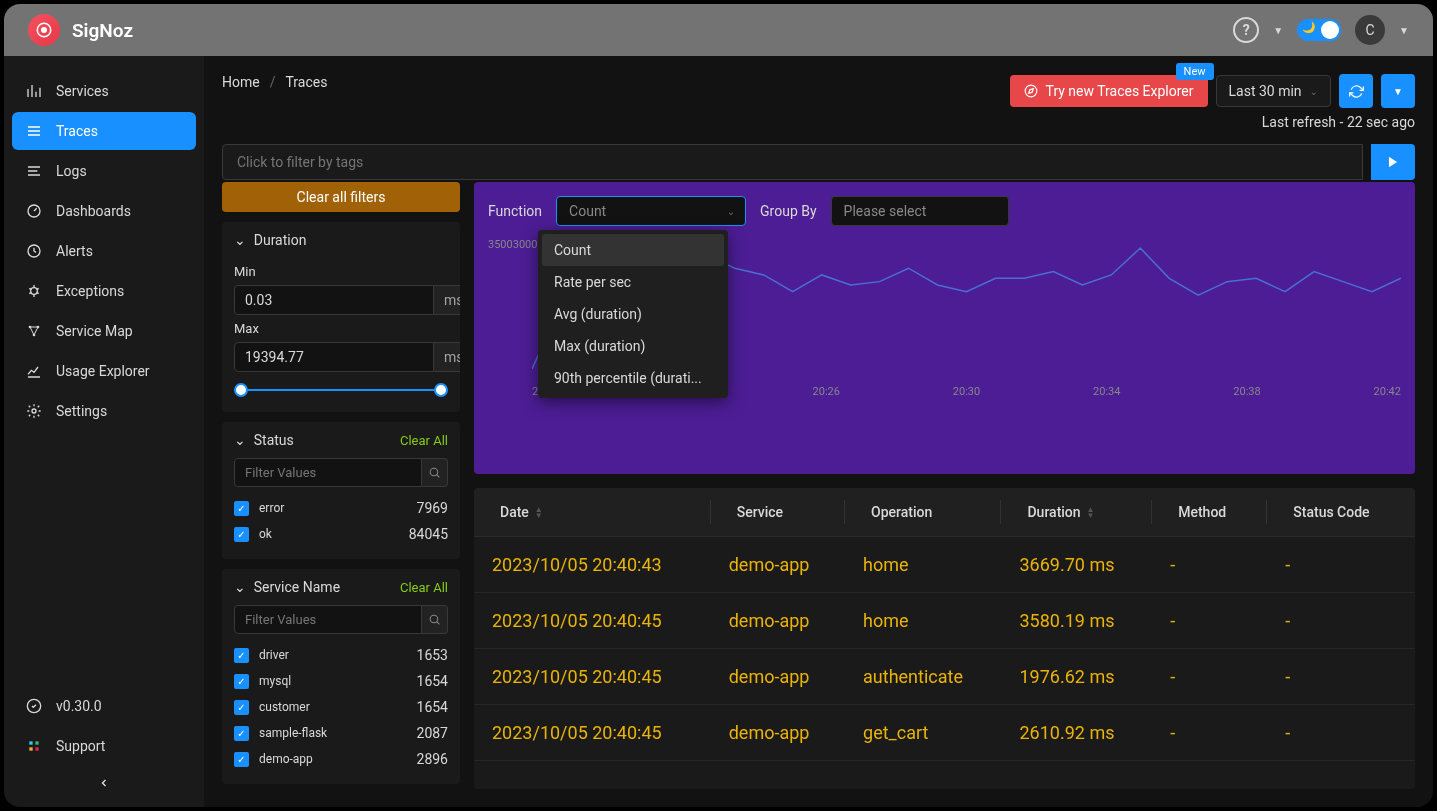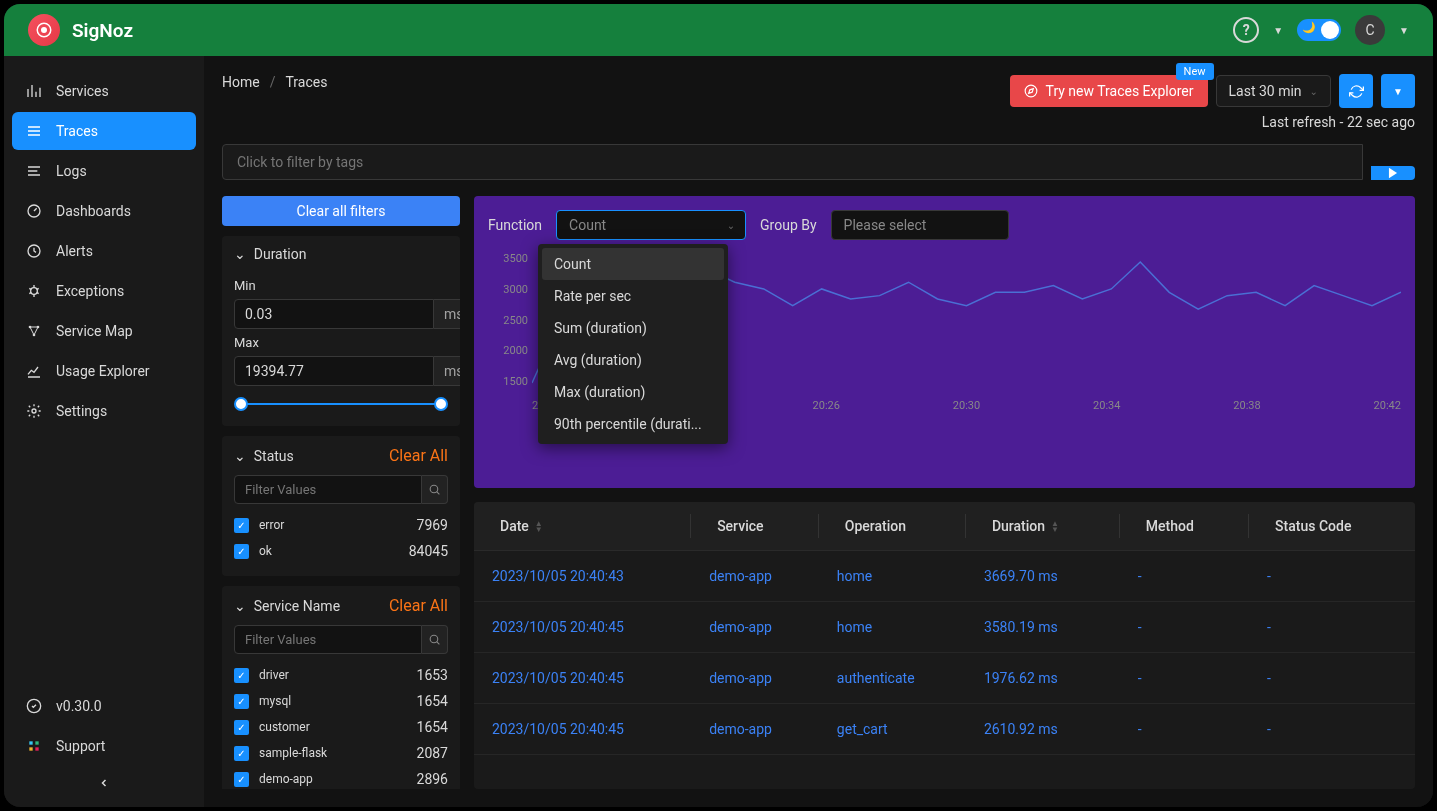--- a/index.html
+++ b/index.html
@@ -1,20 +1,20 @@
 <!DOCTYPE html>
 <html><head>
 <meta charset="utf-8">
 <style>
 * { box-sizing: border-box; margin: 0; padding: 0; font-family: -apple-system, BlinkMacSystemFont, 'Segoe UI', Roboto, sans-serif; }
 body { background: #000; width: 1437px; height: 811px; overflow: hidden; position: relative; }
 .app-shell { position: absolute; top: 4px; left: 4px; right: 4px; bottom: 4px; border-radius: 16px; background: #121212; overflow: hidden; display: flex; flex-direction: column; }
 
 
-.top-header { height: 52px; background: #15803d; display: flex; align-items: center; padding: 16px 24px; justify-content: space-between; }
+.top-header { height: 52px; background: #737373; display: flex; align-items: center; padding: 16px 24px; justify-content: space-between; }
 .logo-area { display: flex; align-items: center; gap: 12px; }
 .logo-badge { width: 32px; height: 32px; background: linear-gradient(135deg,#f5515f,#e63946); border-radius: 50%; display: flex; align-items: center; justify-content: center; }
 .logo-text { color: #fff; font-size: 19px; font-weight: 600; }
 .header-right { display: flex; align-items: center; gap: 14px; }
 .help-btn { width: 26px; height: 26px; border: 2px solid #d9d9d9; border-radius: 50%; display: flex; align-items: center; justify-content: center; color: #d9d9d9; font-size: 14px; font-weight: 700; }
 .chev-down { font-size: 10px; color: #d9d9d9; }
 .theme-toggle { width: 44px; height: 22px; background: #1890ff; border-radius: 11px; position: relative; }
 .theme-toggle::after { content:''; position:absolute; right:2px; top:2px; width:18px; height:18px; background:#fff; border-radius:50%; }
 .theme-toggle::before { content:'🌙'; position:absolute; left:5px; top:2px; font-size:11px; }
 .avatar { width: 30px; height: 30px; background: #3a3a3a; border-radius: 50%; display: flex; align-items: center; justify-content: center; color: #d9d9d9; font-size: 14px; }
@@ -37,33 +37,33 @@
 .breadcrumb { color: #d9d9d9; font-size: 14px; display: flex; gap: 10px; }
 .breadcrumb .sep { color: #666; }
 .header-actions { display: flex; flex-direction: column; align-items: flex-end; gap: 6px; }
 .header-actions-row { display: flex; gap: 8px; align-items: center; }
 .try-btn { background: #e84749; color: #fff; padding: 8px 14px; border-radius: 4px; font-size: 14px; display: flex; align-items: center; gap: 8px; position: relative; }
 .new-badge { position: absolute; top: -12px; right: -6px; background: #1890ff; color: #fff; font-size: 11px; padding: 2px 8px; border-radius: 3px; }
 .time-btn { background: #1a1a1a; border: 1px solid #383838; color: #d9d9d9; padding: 7px 12px; border-radius: 4px; font-size: 14px; display: flex; align-items: center; gap: 8px; }
 .icon-btn { background: #1890ff; width: 34px; height: 34px; border-radius: 4px; display: flex; align-items: center; justify-content: center; color: #fff; }
 .refresh-text { color: #d9d9d9; font-size: 14px; }
 
-.filter-bar { display: flex; gap: 8px; margin-bottom: 16px; align-items: flex-end; }
+.filter-bar { display: flex; gap: 8px; margin-bottom: 2px; }
 .filter-input { flex: 1; background: #1a1a1a; border: 1px solid #383838; color: #666; padding: 9px 14px; border-radius: 4px 0 0 4px; font-size: 14px; }
 .run-btn { width: 44px; background: #1890ff; border-radius: 0 4px 4px 0; display: flex; align-items: center; justify-content: center; color: #fff; }
 
 .content-row { flex: 1; display: flex; gap: 14px; min-height: 0; }
 
 
 .filter-panel { width: 238px; display: flex; flex-direction: column; gap: 10px; overflow-y: auto; }
-.clear-all-btn { background: #3b82f6; color: #fff; padding: 7px; border-radius: 4px; font-size: 14px; text-align: center; cursor: pointer; }
+.clear-all-btn { background: #a16207; color: #fff; padding: 7px; border-radius: 4px; font-size: 14px; text-align: center; cursor: pointer; }
 .filter-section { background: #1a1a1a; border-radius: 4px; }
 .section-header { display: flex; align-items: center; justify-content: space-between; padding: 10px 12px; cursor: pointer; }
 .section-title { display: flex; align-items: center; gap: 8px; color: #d9d9d9; font-size: 14px; }
-.clear-link { color: #f97316; font-size: 16px; cursor: pointer; }
+.clear-link { color: #84cc16; font-size: 13px; cursor: pointer; }
 .section-body { padding: 0 12px 12px; }
 .minmax-label { color: #d9d9d9; font-size: 13px; margin-bottom: 6px; margin-top: 6px; }
 .minmax-row { display: flex; }
 .minmax-input { flex: 1; background: #121212; border: 1px solid #383838; color: #d9d9d9; padding: 6px 10px; border-radius: 4px 0 0 4px; font-size: 14px; }
 .minmax-unit { background: #222; border: 1px solid #383838; border-left: none; color: #a3a3a3; padding: 6px 10px; border-radius: 0 4px 4px 0; font-size: 14px; }
 .slider { position: relative; height: 8px; margin: 14px 4px 6px; }
 .slider-track { position: absolute; top: 3px; left: 0; right: 0; height: 2px; background: #1890ff; }
 .slider-handle { position: absolute; top: -3px; width: 14px; height: 14px; background: #fff; border: 2px solid #1890ff; border-radius: 50%; }
 .filter-search { display: flex; margin-bottom: 8px; }
 .filter-search-input { flex: 1; background: #121212; border: 1px solid #383838; color: #666; padding: 6px 10px; border-radius: 4px 0 0 4px; font-size: 13px; }
@@ -79,31 +79,31 @@
 .chart-panel { background: #4c1d95; border-radius: 4px; padding: 14px; height: 292px; position: relative; }
 .chart-controls { display: flex; align-items: center; gap: 14px; margin-bottom: 12px; }
 .ctrl-label { color: #d9d9d9; font-size: 14px; }
 .select-box { background: #121212; border: 1px solid #1890ff; color: #888; padding: 6px 28px 6px 12px; border-radius: 4px; font-size: 14px; width: 190px; position: relative; }
 .select-box.plain { border: 1px solid #383838; width: 178px; }
 .select-arrow { position: absolute; right: 10px; top: 50%; transform: translateY(-50%); color: #666; font-size: 10px; }
 .dropdown { position: absolute; top: 48px; left: 64px; width: 190px; background: #1f1f1f; border-radius: 4px; z-index: 100; padding: 4px; box-shadow: 0 4px 16px rgba(0,0,0,0.5); }
 .dropdown-item { padding: 8px 12px; color: #d9d9d9; font-size: 14px; cursor: pointer; border-radius: 3px; white-space: nowrap; overflow: hidden; text-overflow: ellipsis; }
 .dropdown-item.selected { background: #333; }
 .chart-area { position: relative; height: 160px; margin-left: 44px; }
-.y-axis { position: absolute; left: -44px; top: 0; bottom: 24px; width: 40px; display: flex; flex-direction: column; justify-content: space-between; }
+.y-axis { position: absolute; left: -44px; top: 0; bottom: 24px; width: 40px; display: flex; flex-direction: row; justify-content: space-between; }
 .y-tick { color: #888; font-size: 11px; text-align: right; }
 .x-axis { position: absolute; bottom: 0; left: 0; right: 0; display: flex; justify-content: space-between; }
 .x-tick { color: #888; font-size: 11px; }
 .chart-svg { position: absolute; top: 0; left: 0; right: 0; bottom: 24px; }
 
 .table-panel { flex: 1; background: #1a1a1a; border-radius: 4px; overflow: hidden; }
 .data-table { width: 100%; border-collapse: collapse; }
 .data-table th { text-align: left; padding: 16px 26px; color: #d9d9d9; font-size: 14px; font-weight: 500; border-bottom: 1px solid #2a2a2a; background: #202020; position: relative; }
 .data-table th:not(:last-child)::after { content:''; position:absolute; right:0; top:25%; bottom:25%; width:1px; background:#333; }
-.data-table td { padding: 17px 18px; color: #3b82f6; font-size: 14px; border-bottom: 1px solid #262626; }
+.data-table td { padding: 17px 18px; color: #eab308; font-size: 18px; border-bottom: 1px solid #262626; }
 .sort-arrows { display: inline-flex; flex-direction: column; margin-left: 6px; font-size: 8px; color: #555; line-height: 6px; vertical-align: middle; }
 </style>
 </head>
 <body>
 
 <div class="app-shell">
 
   <div class="top-header">
     <div class="logo-area">
       <div class="logo-badge">
@@ -392,21 +392,20 @@
                 <span class="select-arrow">⌄</span>
               </div>
               <span class="ctrl-label">Group By</span>
               <div class="select-box plain">
                 <span>Please select</span>
               </div>
             </div>
             <div class="dropdown" id="func-dropdown">
                 <div class="dropdown-item selected">Count</div>
                 <div class="dropdown-item">Rate per sec</div>
-                <div class="dropdown-item">Sum (duration)</div>
                 <div class="dropdown-item">Avg (duration)</div>
                 <div class="dropdown-item">Max (duration)</div>
                 <div class="dropdown-item">90th percentile (durati...</div>
               </div>
             <div class="chart-area">
               <div class="y-axis" id="y-axis">
                   <div class="y-tick">3500</div>
                   <div class="y-tick">3000</div>
                   <div class="y-tick">2500</div>
                   <div class="y-tick">2000</div>

